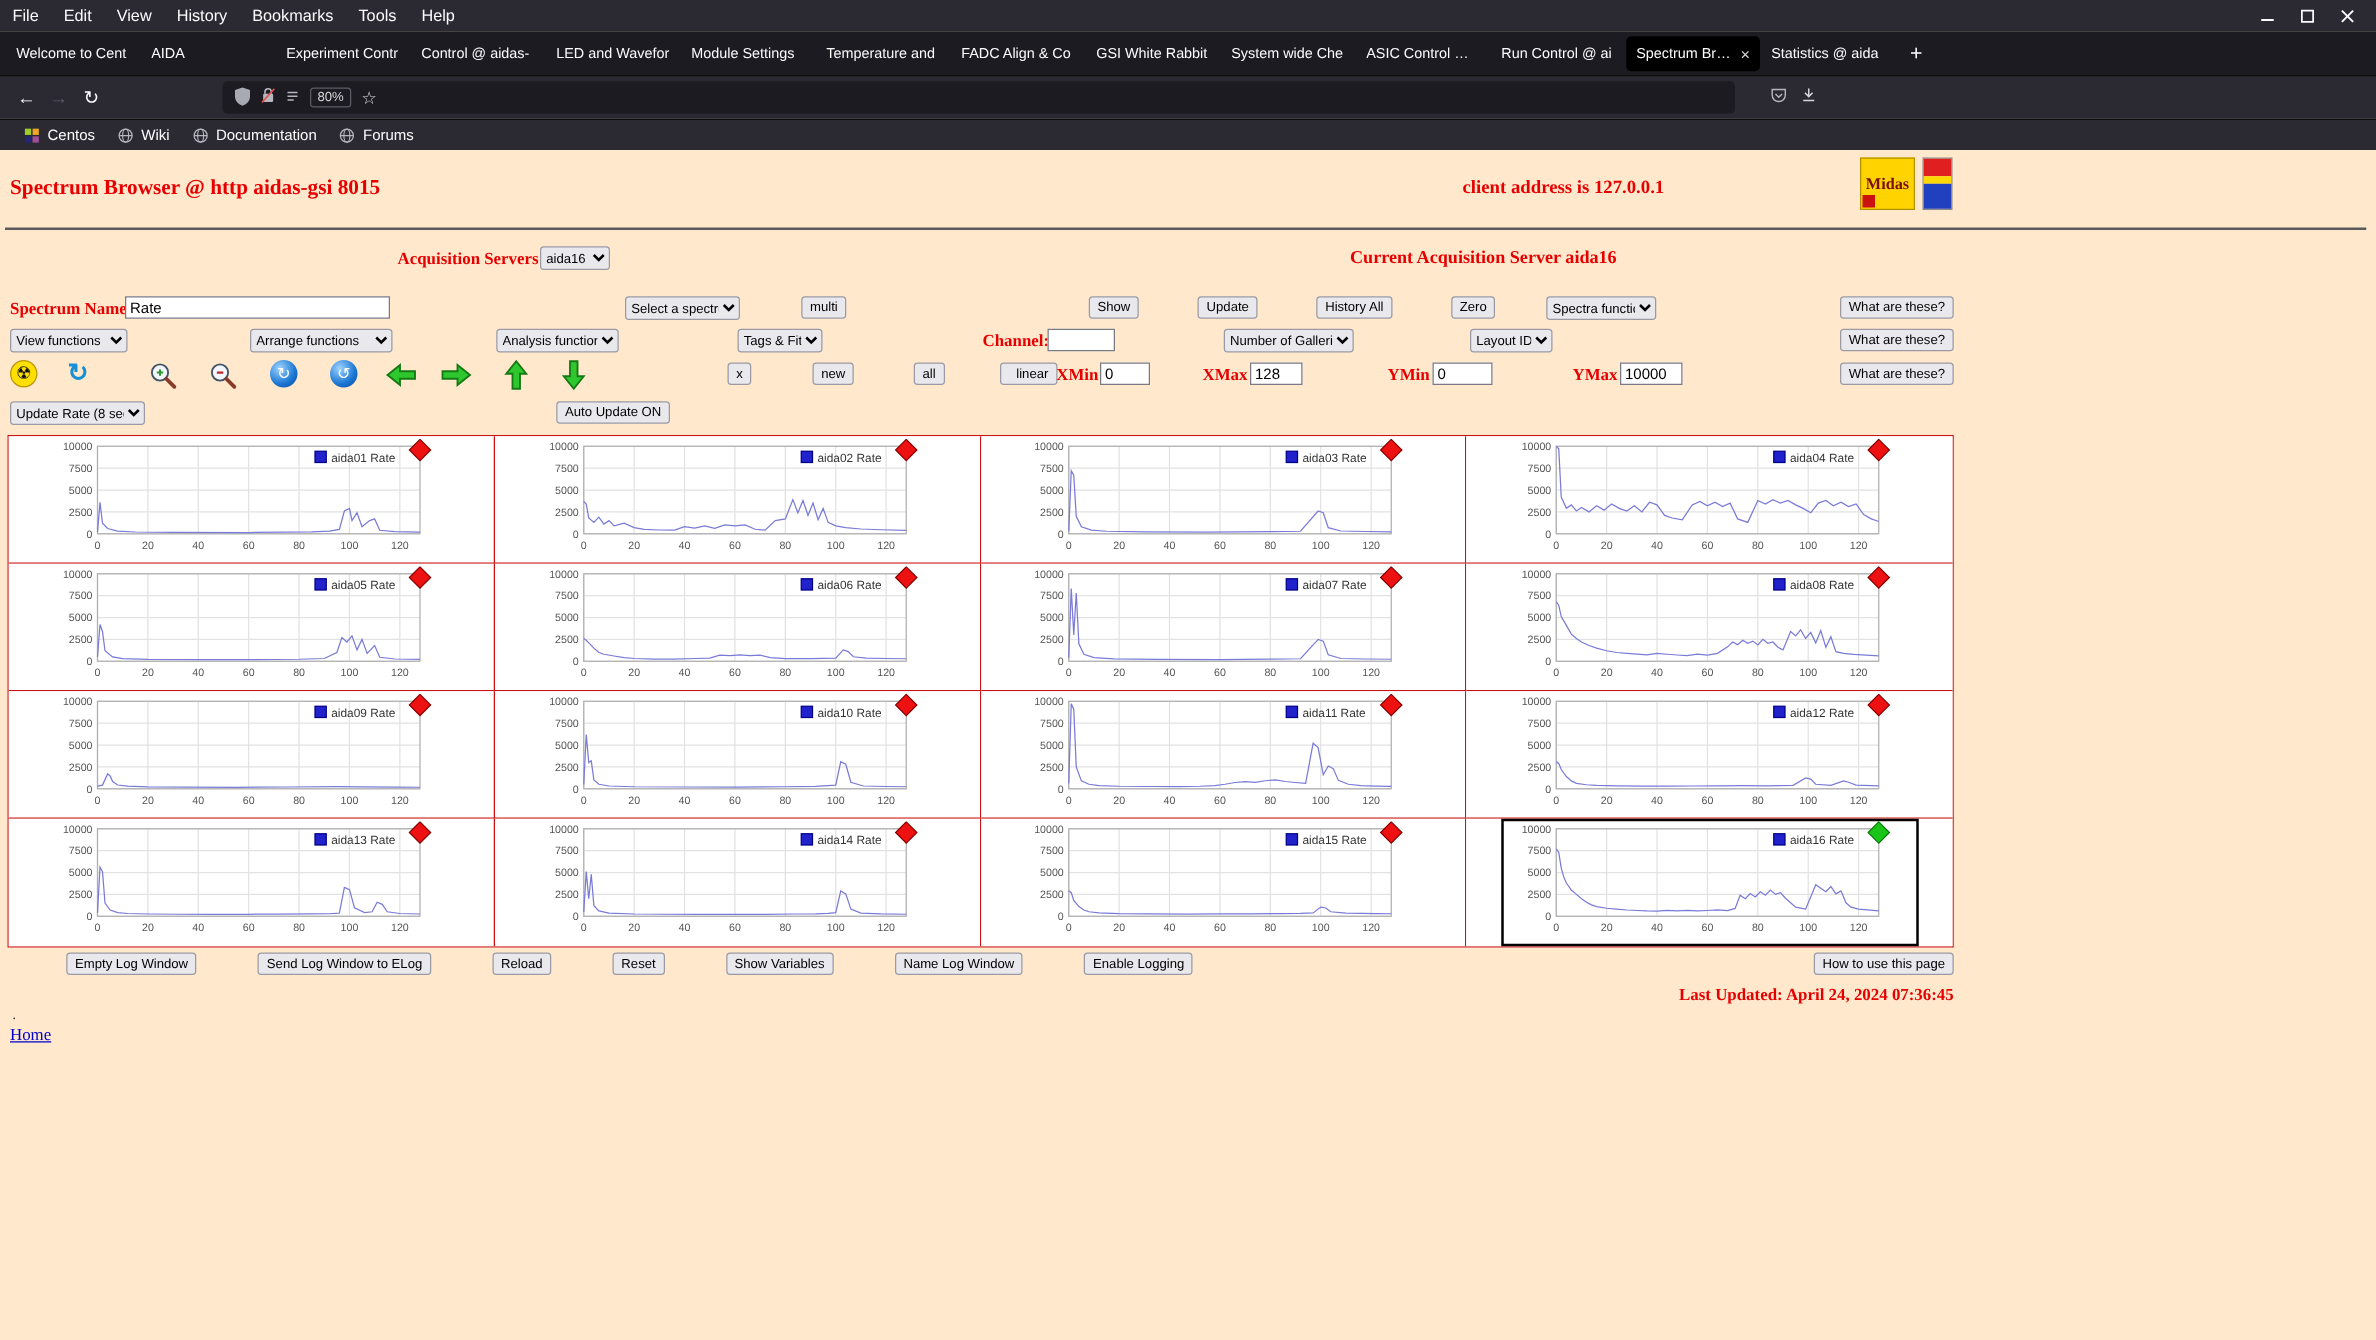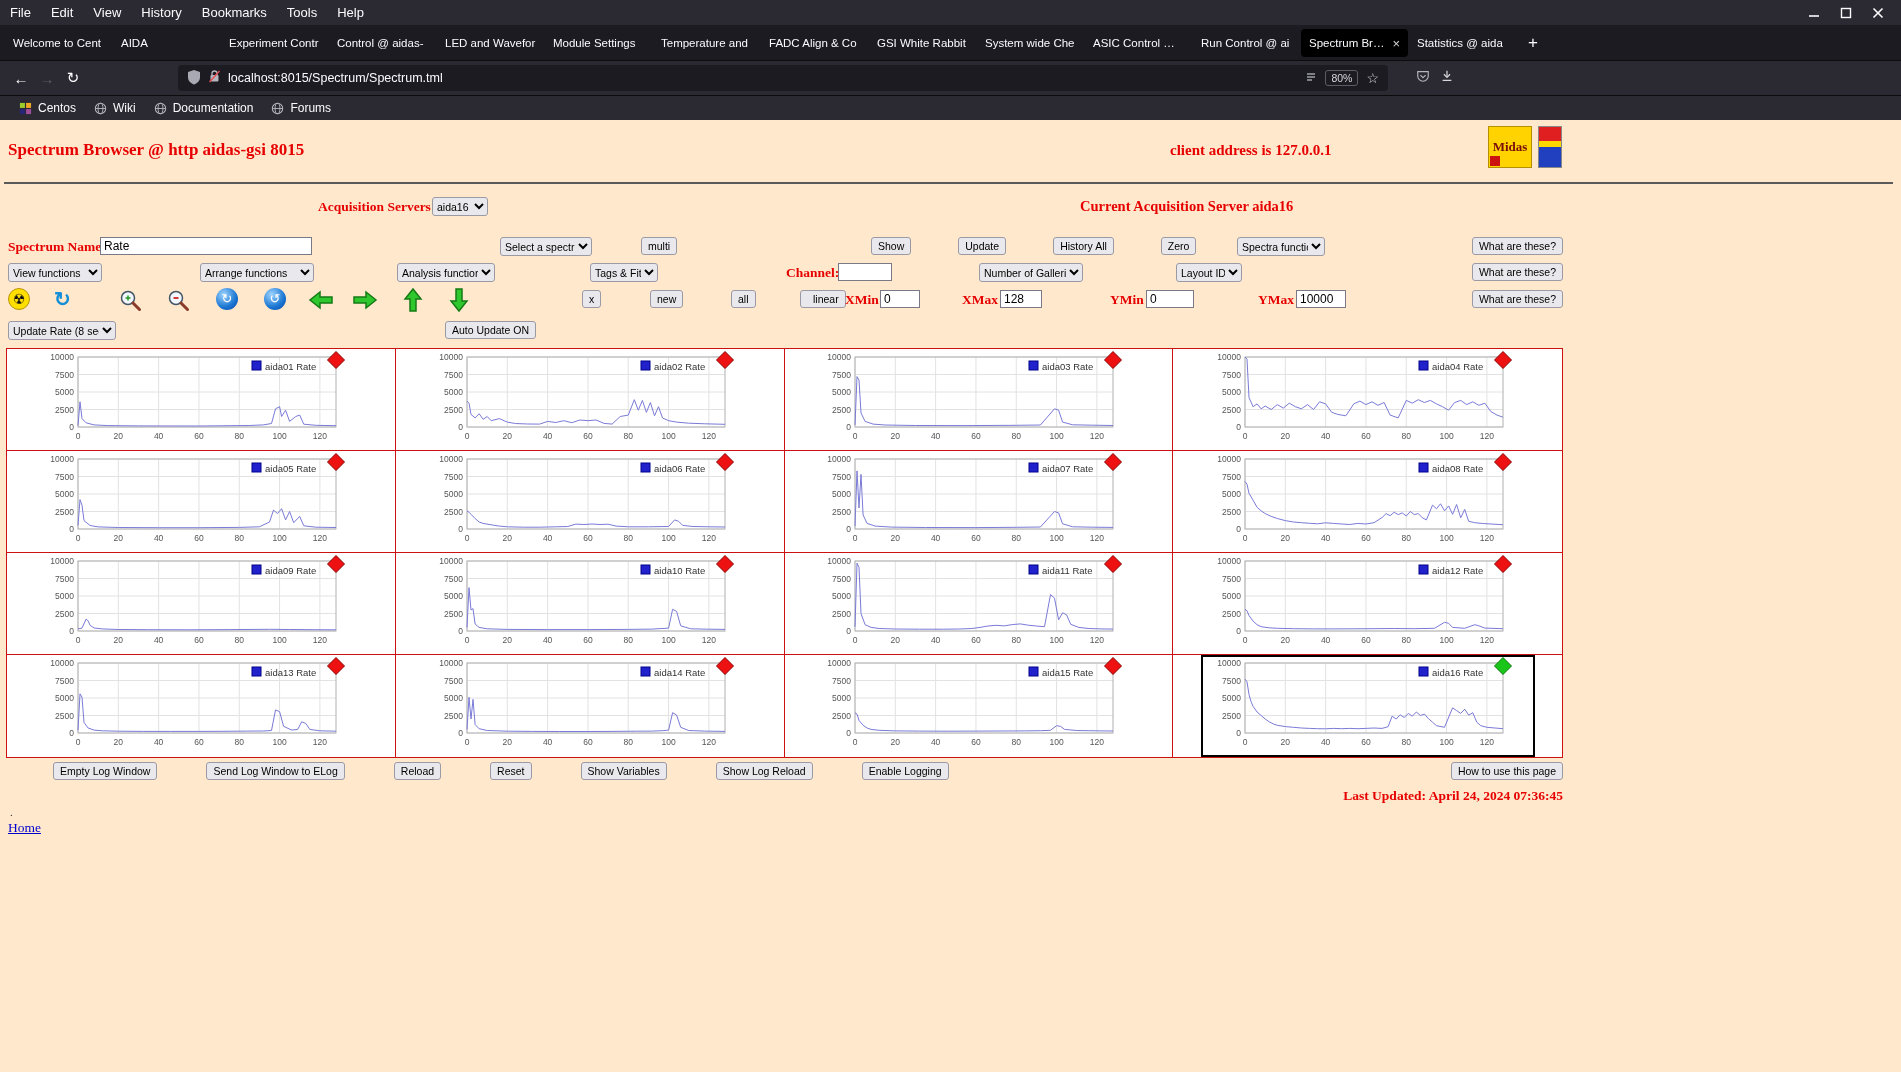--- a/index.html
+++ b/index.html
@@ -176,21 +176,20 @@
     <span class="nav-icon">↻</span>
     <div class="urlbar">
       <span><svg width="14" height="16" viewBox="0 0 14 16">
             <path d="M7,1 L13,3 V8 C13,12 10.5,14.2 7,15.5 C3.5,14.2 1,12 1,8 V3 Z" fill="#a9a9b3"></path>
           </svg></span>
       <span><svg width="11" height="13" viewBox="0 0 11 13">
             <path d="M3,5 V3.5 a2.5,2.5 0 0 1 5,0 V5" fill="none" stroke="#b6b6bf" stroke-width="1.3"></path>
             <rect x="1.5" y="5" width="8" height="6.5" rx="1" fill="#b6b6bf"></rect>
             <line x1="0.5" y1="12" x2="10.5" y2="1" stroke="#e05050" stroke-width="1.4"></line>
           </svg></span>
-      <span class="url-text">localhost:8015/Spectrum/Spectrum.tml</span>
       <span><svg width="12" height="12">
             <line x1="2" y1="3" x2="10" y2="3" stroke="#b6b6bf" stroke-width="1.3"></line>
             <line x1="2" y1="6" x2="10" y2="6" stroke="#b6b6bf" stroke-width="1.3"></line>
             <line x1="2" y1="9" x2="7" y2="9" stroke="#b6b6bf" stroke-width="1.3"></line>
           </svg></span>
       <span class="zoom-badge">80%</span>
       <span class="star">☆</span>
     </div>
     <div class="after-url">
       <span><svg width="14" height="14" viewBox="0 0 16 16">
@@ -883,21 +882,21 @@
             </svg></div>
         </div>
       </div>
 
     <div class="footer-buttons">
         <button class="ui">Empty Log Window</button>
         <button class="ui">Send Log Window to ELog</button>
         <button class="ui">Reload</button>
         <button class="ui">Reset</button>
         <button class="ui">Show Variables</button>
-        <button class="ui">Show Log Reload</button>
+        <button class="ui">Name Log Window</button>
         <button class="ui">Enable Logging</button>
       </div>
     <button class="ui abs" style="right:338px; top:642px; position:absolute;">How to use this page</button>
     <div class="last-updated red">Last Updated: April 24, 2024 07:36:45</div>
     <div class="dot">.</div>
     <a class="home" href="#">Home</a>
 
   </div>
 </div>
 

